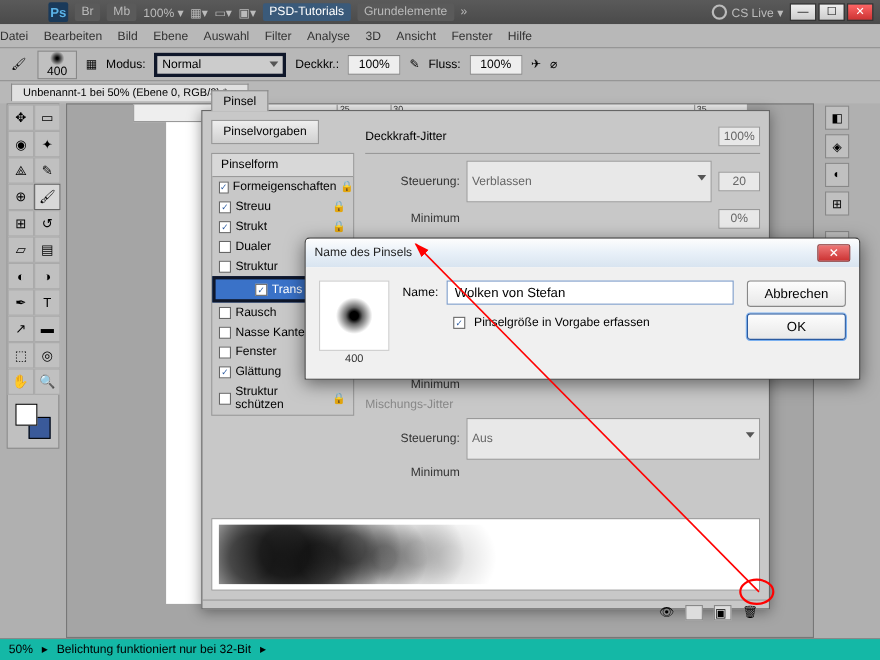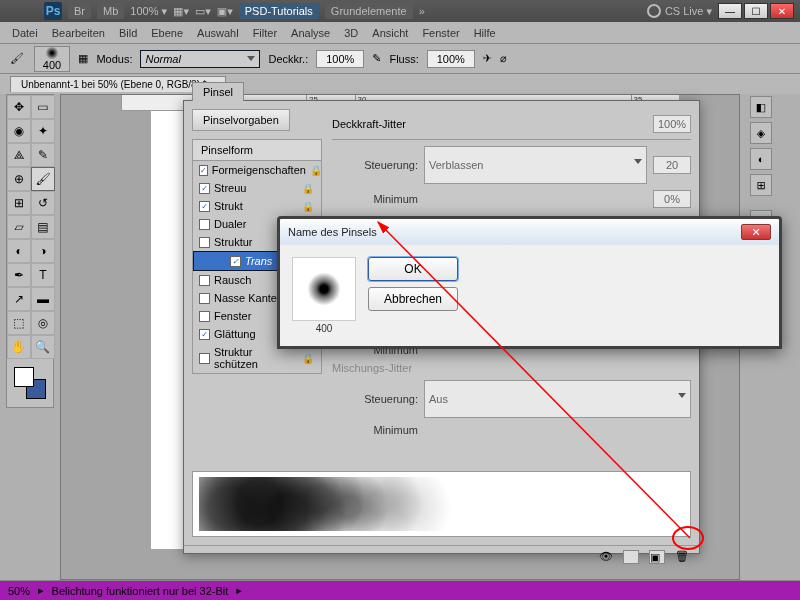--- a/index.html
+++ b/index.html
@@ -14,29 +14,29 @@
 .spacer { flex: 1; }
 .cs-live { color: #bbb; display: flex; align-items: center; gap: 4px; }
 .cs-dot { width: 14px; height: 14px; border: 2px solid #bbb; border-radius: 50%; }
 .win-controls { display: flex; gap: 2px; }
 .win-btn { width: 24px; height: 16px; border: 1px solid #333; display: flex; align-items: center; justify-content: center; font-size: 10px; }
 .win-min { background: linear-gradient(#eee,#ccc); }
 .win-max { background: linear-gradient(#eee,#ccc); }
 .win-close { background: linear-gradient(#f66,#c33); color: #fff; }
 
 
-.menubar { height: 22px; background: #b8b8b8; display: flex; align-items: center; padding: 0 12px; gap: 14px; border-bottom: 1px solid #888; }
+.menubar { height: 22px; background: #b8b8b8; display: flex; align-items: center; padding: 0 0; gap: 14px; border-bottom: 1px solid #888; }
 .menubar span { color: #333; }
 
 
 .optionsbar { height: 30px; background: #b8b8b8; display: flex; align-items: center; padding: 0 8px; gap: 8px; border-bottom: 1px solid #888; }
 .brush-icon { width: 18px; height: 18px; background: #b8b8b8; display: inline-flex; align-items: center; justify-content: center; }
 .brush-preview-small { width: 36px; height: 26px; border: 1px solid #888; display: flex; flex-direction: column; align-items: center; font-size: 9px; background: #c0c0c0; }
 .dot-blur { width: 14px; height: 14px; background: radial-gradient(circle, #000 10%, transparent 70%); }
-.sel { border: 1px solid #0f172a; background: #ccc; padding: 2px 4px; display: inline-flex; align-items: center; min-width: 80px; font-style: italic; }
+.sel { border: 3px solid #0f172a; background: #ccc; padding: 2px 4px; display: inline-flex; align-items: center; min-width: 80px; }
 .sel-arrow { margin-left: auto; border-left: 4px solid transparent; border-right: 4px solid transparent; border-top: 5px solid #555; }
 .num-input { width: 48px; border: 1px solid #888; background: #eee; padding: 2px; text-align: center; display: inline-flex; justify-content: center; }
 
 
 .doctab { height: 20px; background: #b8b8b8; padding-left: 10px; display: flex; align-items: center; }
 .tab { background: #e0e0e0; border: 1px solid #888; border-bottom: none; padding: 2px 10px; font-size: 10px; }
 
 
 .main { position: relative; height: 486px; }
 .canvas-bg { position: absolute; left: 60px; right: 60px; top: 0; bottom: 0; background: #a5a5a5; border: 1px solid #777; }
@@ -84,37 +84,37 @@
   radial-gradient(circle at 90px 35px, rgba(0,0,0,0.6) 9%, transparent 30%),
   radial-gradient(circle at 120px 22px, rgba(0,0,0,0.5) 8%, transparent 28%),
   radial-gradient(circle at 150px 30px, rgba(0,0,0,0.4) 7%, transparent 26%),
   radial-gradient(circle at 180px 26px, rgba(0,0,0,0.25) 6%, transparent 24%),
   radial-gradient(circle at 210px 30px, rgba(0,0,0,0.12) 5%, transparent 20%);
 }
 .bp-footer { height: 22px; border-top: 1px solid #999; display: flex; align-items: center; justify-content: flex-end; gap: 10px; padding: 0 10px; }
 .ficon { width: 16px; height: 14px; border: 1px solid #888; background: #ddd; }
 
 
-.dialog { position: absolute; left: 277px; top: 122px; width: 505px; background: #fff; border: 3px solid #404040; box-shadow: 0 4px 16px rgba(0,0,0,0.5); border-radius: 4px 4px 0 0; }
+.dialog { position: absolute; left: 277px; top: 122px; width: 505px; background: #fff; border: 1px solid #404040; box-shadow: 0 4px 16px rgba(0,0,0,0.5); border-radius: 4px 4px 0 0; }
 .dlg-title { height: 26px; background: linear-gradient(#fdfdfd, #e8f0f8, #d8e4f0); display: flex; align-items: center; padding: 0 8px; font-size: 12px; color: #222; border-radius: 4px 4px 0 0; }
 .dlg-close { margin-left: auto; width: 30px; height: 16px; background: linear-gradient(#e77,#c33); color: #fff; border: 1px solid #833; border-radius: 2px; display: flex; align-items: center; justify-content: center; font-size: 11px; }
 .dlg-body { padding: 12px; background: #f0f0f0; display: flex; gap: 12px; align-items: flex-start; }
 .dlg-prev { width: 64px; }
 .dlg-prev-box { width: 64px; height: 64px; border: 1px solid #ccc; background: #fff; display: flex; flex-direction: column; align-items: center; justify-content: center; }
 .dlg-prev-num { font-size: 10px; color: #333; text-align: center; margin-top: 2px; }
 .blob { width: 36px; height: 36px; background: radial-gradient(circle, #000 15%, rgba(0,0,0,0.6) 30%, transparent 65%); }
 .dlg-fields { flex: 1; }
 .dlg-row { display: flex; align-items: center; gap: 8px; margin-bottom: 10px; }
 .dlg-input { flex: 1; border: 1px solid #7a9ac8; padding: 3px 6px; background: #fff; font-size: 12px; }
 .dlg-btns { width: 90px; display: flex; flex-direction: column; gap: 6px; }
 .dlg-btn { border: 1px solid #888; background: linear-gradient(#fdfdfd,#e8e8e8); padding: 4px 0; text-align: center; border-radius: 3px; font-size: 12px; }
 .dlg-btn.primary { border: 1px solid #2a5aa0; box-shadow: 0 0 0 1px #7ab0f0; }
 
 
-.statusbar { position: absolute; bottom: 0; left: 0; right: 0; height: 20px; background: #a21caf; border-top: 1px solid #888; display: flex; align-items: center; padding: 0 8px; gap: 8px; font-size: 10px; }
+.statusbar { position: absolute; bottom: 0; left: 0; right: 0; height: 20px; background: #14b8a6; border-top: 1px solid #888; display: flex; align-items: center; padding: 0 8px; gap: 8px; font-size: 10px; }
 
 
 .anno-svg { position: absolute; left: 0; top: 0; pointer-events: none; }
 .anno-circle { position: absolute; width: 32px; height: 24px; border: 2px solid #f00; border-radius: 50%; }
 </style>
 </head>
 <body>
 
 <div class="titlebar">
   <div class="ps-logo">Ps</div>
@@ -359,23 +359,34 @@
       <span>Name des Pinsels</span>
       <div class="dlg-close">✕</div>
     </div>
     <div class="dlg-body">
       <div class="dlg-prev">
         <div class="dlg-prev-box">
           <div class="blob"></div>
         </div>
         <div class="dlg-prev-num">400</div>
       </div>
+      <div class="dlg-fields">
+        <div class="dlg-row">
+          <span>Name:</span>
+          <input class="dlg-input" value="Wolken von Stefan" style="">
+        </div>
+        <div class="dlg-row">
+          <span style="width:38px"></span>
+          <span class="cb checked"></span>
+          <span>Pinselgröße in Vorgabe erfassen</span>
+        </div>
+      </div>
       <div class="dlg-btns">
+        <div class="dlg-btn">Abbrechen</div>
         <div class="dlg-btn primary">OK</div>
-        <div class="dlg-btn">Abbrechen</div>
       </div>
     </div>
   </div>
 
   <svg class="anno-svg" width="800" height="520">
     <defs>
         <marker id="ah" markerWidth="10" markerHeight="10" refX="8" refY="3" orient="auto">
           <path d="M0,0 L0,6 L9,3 z" fill="#f00"></path>
         </marker>
       </defs>

